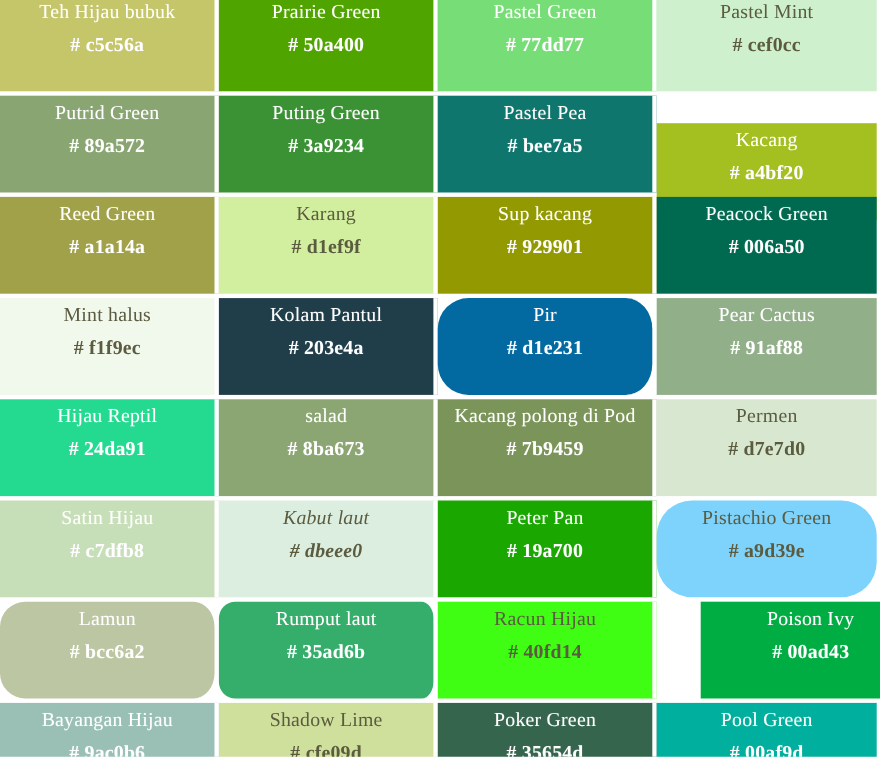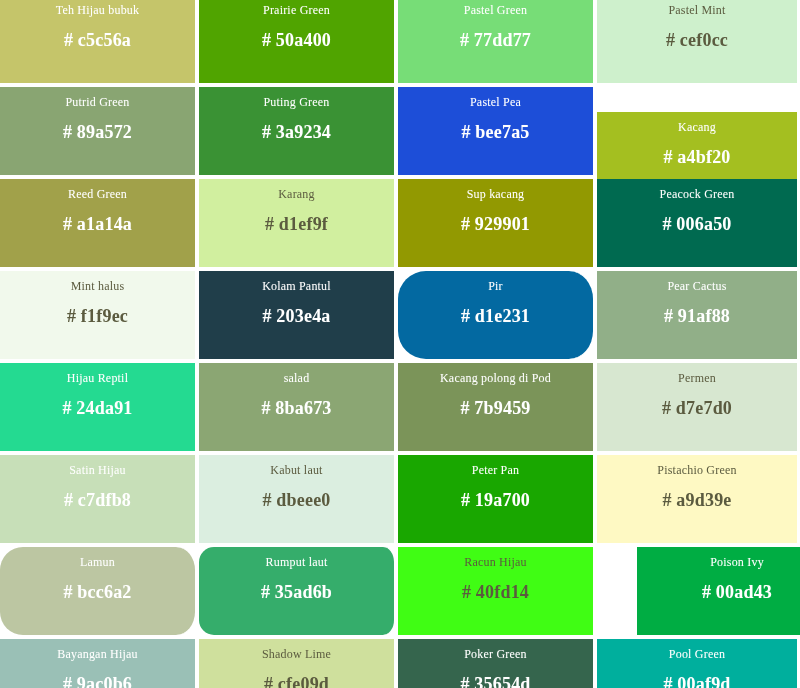--- a/index.html
+++ b/index.html
@@ -38,21 +38,21 @@
     justify-content: flex-start;
     padding-top: 6px;
     overflow: hidden;
   }
   .swatch:nth-child(4n) {
     border-right: none;
     width: 200px;
   }
 
   .swatch-name {
-    font-size: 12px;
+    font-size: 18px;
     line-height: 18px;
     font-weight: normal;
     letter-spacing: 0.2px;
     text-align: right;
     white-space: nowrap;
   }
 
   .swatch-hex {
     margin-top: 12px;
     font-size: 18px;
@@ -94,21 +94,21 @@
       <div class="swatch-hex"># cef0cc</div>
     </div>
     <div class="swatch light-text" style="background-color: rgb(137, 165, 114);">
       <div class="swatch-name">Putrid Green</div>
       <div class="swatch-hex"># 89a572</div>
     </div>
     <div class="swatch light-text" style="background-color: rgb(58, 146, 52);">
       <div class="swatch-name">Puting Green</div>
       <div class="swatch-hex"># 3a9234</div>
     </div>
-    <div class="swatch light-text" style="background-color: #1d4ed8;">
+    <div class="swatch light-text" style="background-color: #0f766e;">
       <div class="swatch-name">Pastel Pea</div>
       <div class="swatch-hex"># bee7a5</div>
     </div>
     <div class="swatch light-text" style="background-color: rgb(164, 191, 32); margin-top: 25px;">
       <div class="swatch-name">Kacang</div>
       <div class="swatch-hex"># a4bf20</div>
     </div>
     <div class="swatch light-text" style="background-color: rgb(161, 161, 74);">
       <div class="swatch-name">Reed Green</div>
       <div class="swatch-hex"># a1a14a</div>
@@ -154,29 +154,29 @@
       <div class="swatch-hex"># 7b9459</div>
     </div>
     <div class="swatch dark-text" style="background-color: rgb(215, 231, 208);">
       <div class="swatch-name">Permen</div>
       <div class="swatch-hex"># d7e7d0</div>
     </div>
     <div class="swatch light-text" style="background-color: rgb(199, 223, 184);">
       <div class="swatch-name">Satin Hijau</div>
       <div class="swatch-hex"># c7dfb8</div>
     </div>
-    <div class="swatch dark-text" style="background-color: rgb(219, 238, 224);">
+    <div class="swatch dark-text" style="background-color: rgb(219, 238, 224); font-style: italic;">
       <div class="swatch-name">Kabut laut</div>
       <div class="swatch-hex"># dbeee0</div>
     </div>
     <div class="swatch light-text" style="background-color: rgb(25, 167, 0);">
       <div class="swatch-name">Peter Pan</div>
       <div class="swatch-hex"># 19a700</div>
     </div>
-    <div class="swatch dark-text" style="background-color: #fef9c3;">
+    <div class="swatch dark-text" style="background-color: #7dd3fc; border-radius: 32px;">
       <div class="swatch-name">Pistachio Green</div>
       <div class="swatch-hex"># a9d39e</div>
     </div>
     <div class="swatch light-text" style="background-color: rgb(188, 198, 162); border-radius: 23px;">
       <div class="swatch-name">Lamun</div>
       <div class="swatch-hex"># bcc6a2</div>
     </div>
     <div class="swatch light-text" style="background-color: rgb(53, 173, 107); border-radius: 15px;">
       <div class="swatch-name">Rumput laut</div>
       <div class="swatch-hex"># 35ad6b</div>

